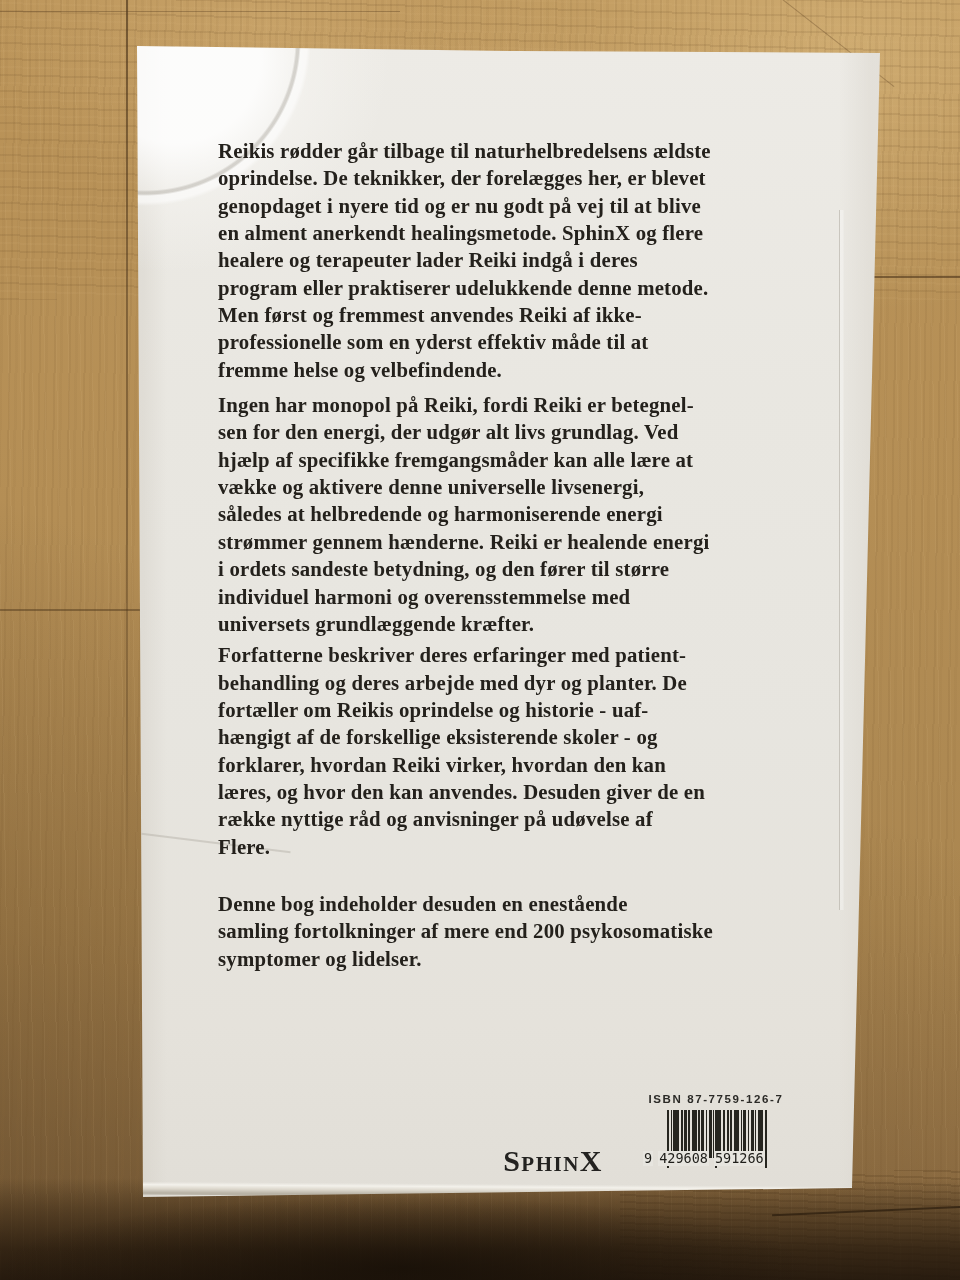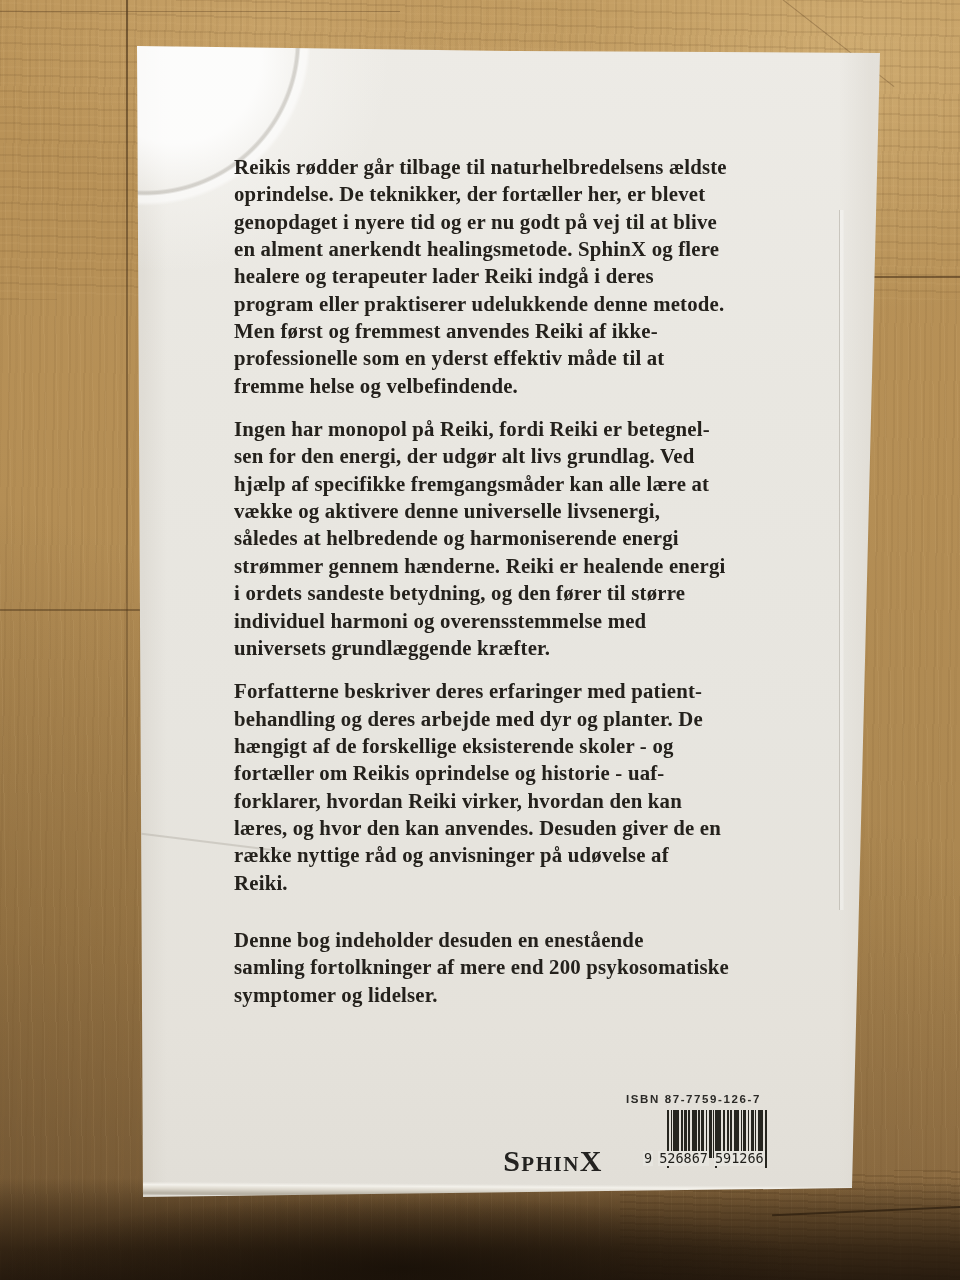--- a/index.html
+++ b/index.html
@@ -53,28 +53,28 @@
     linear-gradient(90deg, transparent 0 3px, rgba(165,160,150,.48) 3px 4px,
       rgba(255,255,255,.32) 4px 7px, transparent 8px);}
   .crease-bl{position:absolute;left:4px;top:802px;width:150px;height:2px;
     background:rgba(175,170,160,.42);transform:rotate(7deg);}
   .pages-edge{position:absolute;left:6px;top:1141px;width:710px;height:16px;transform:rotate(.4deg);
     background:linear-gradient(180deg, transparent 0 3px, #f3f1eb 6px, #dcd7cc 10px, #b9b3a6 14px);}
 
   
   .textblock{position:absolute;left:81px;top:97px;width:610px;color:#24211c;
     font-weight:700;font-size:20.8px;line-height:27.35px;letter-spacing:.2px;}
-  .para{margin:16px;}
+  .para{margin:0;}
   .para.gap-sm{margin-top:8px;}
   .para.gap-xs{margin-top:4px;}
   .para.gap-lg{margin-top:30px;}
   .ln{white-space:nowrap;}
 
   
-  .isbn-label{position:absolute;left:489px;top:1053px;width:180px;
+  .isbn-label{position:absolute;left:489px;top:1053px;width:180px;text-align:center;
     font-family:"Liberation Sans",sans-serif;font-size:11.5px;font-weight:700;
     letter-spacing:1.6px;color:#2b2a27;white-space:nowrap;}
   .barcode-bars{position:absolute;left:530px;top:1070px;width:100px;height:48px;background:
     repeating-linear-gradient(90deg,#26251f 0 1.5px,transparent 1.5px 3.5px),
     repeating-linear-gradient(90deg,#26251f 0 2px,transparent 2px 8.5px),
     repeating-linear-gradient(90deg,transparent 0 5.5px,#26251f 5.5px 7px,transparent 7px 12.5px);}
   .guard{position:absolute;top:1070px;width:2px;height:58px;background:#26251f;}
   .g1{left:530px;} .g2{left:578px;} .g3{left:628px;}
   .barcode-number{position:absolute;left:506px;top:1111px;width:160px;display:flex;gap:5px;
     font-family:"DejaVu Sans Mono",monospace;font-size:13.5px;color:#1f1e1a;}
@@ -105,21 +105,21 @@
   <div class="book">
 
     <div class="crease-tl"></div>
     <div class="crease-right"></div>
     <div class="crease-bl"></div>
     <div class="pages-edge"></div>
 
     <div class="textblock">
       <div class="para">
         <div class="ln">Reikis rødder går tilbage til naturhelbredelsens ældste</div>
-        <div class="ln">oprindelse. De teknikker, der fortæller her, er blevet</div>
+        <div class="ln">oprindelse. De teknikker, der forelægges her, er blevet</div>
         <div class="ln">genopdaget i nyere tid og er nu godt på vej til at blive</div>
         <div class="ln">en alment anerkendt healingsmetode. SphinX og flere</div>
         <div class="ln">healere og terapeuter lader Reiki indgå i deres</div>
         <div class="ln">program eller praktiserer udelukkende denne metode.</div>
         <div class="ln">Men først og fremmest anvendes Reiki af ikke-</div>
         <div class="ln">professionelle som en yderst effektiv måde til at</div>
         <div class="ln">fremme helse og velbefindende.</div>
       </div>
       <div class="para gap-sm">
         <div class="ln">Ingen har monopol på Reiki, fordi Reiki er betegnel-</div>
@@ -128,42 +128,42 @@
         <div class="ln">vække og aktivere denne universelle livsenergi,</div>
         <div class="ln">således at helbredende og harmoniserende energi</div>
         <div class="ln">strømmer gennem hænderne. Reiki er healende energi</div>
         <div class="ln">i ordets sandeste betydning, og den fører til større</div>
         <div class="ln">individuel harmoni og overensstemmelse med</div>
         <div class="ln">universets grundlæggende kræfter.</div>
       </div>
       <div class="para gap-xs">
         <div class="ln">Forfatterne beskriver deres erfaringer med patient-</div>
         <div class="ln">behandling og deres arbejde med dyr og planter. De</div>
+        <div class="ln">fortæller om Reikis oprindelse og historie - uaf-</div>
         <div class="ln">hængigt af de forskellige eksisterende skoler - og</div>
-        <div class="ln">fortæller om Reikis oprindelse og historie - uaf-</div>
         <div class="ln">forklarer, hvordan Reiki virker, hvordan den kan</div>
         <div class="ln">læres, og hvor den kan anvendes. Desuden giver de en</div>
         <div class="ln">række nyttige råd og anvisninger på udøvelse af</div>
-        <div class="ln">Reiki.</div>
+        <div class="ln">Flere.</div>
       </div>
       <div class="para gap-lg">
         <div class="ln">Denne bog indeholder desuden en enestående</div>
         <div class="ln">samling fortolkninger af mere end 200 psykosomatiske</div>
         <div class="ln">symptomer og lidelser.</div>
       </div>
     </div>
 
     <div class="isbn-label">ISBN 87-7759-126-7</div>
     <div class="barcode-bars"></div>
     <div class="guard g1"></div>
     <div class="guard g2"></div>
     <div class="guard g3"></div>
     <div class="barcode-number">
       <span>9</span>
-      <span>526867</span>
+      <span>429608</span>
       <span>591266</span>
     </div>
 
     <div class="publisher">SphinX</div>
 
   </div>
 
 </div>
 
 </body></html>

